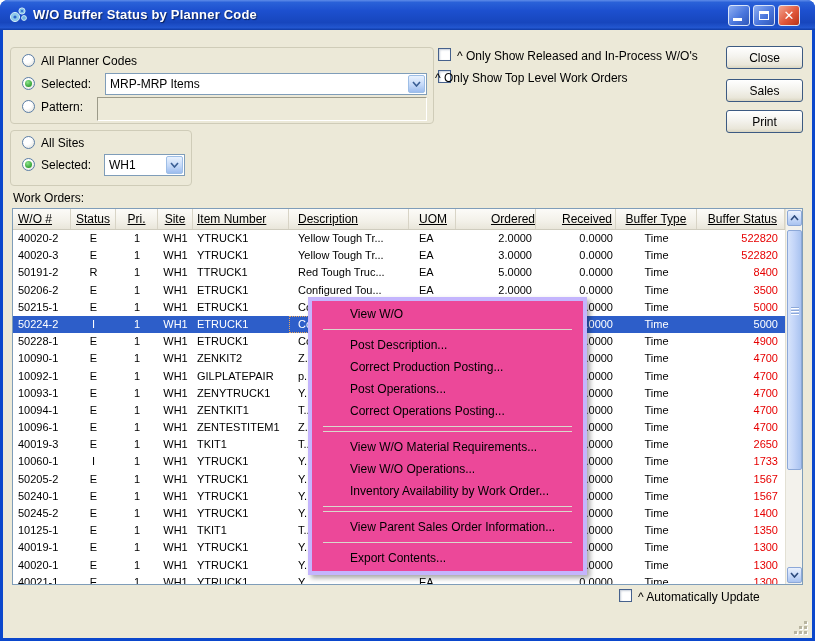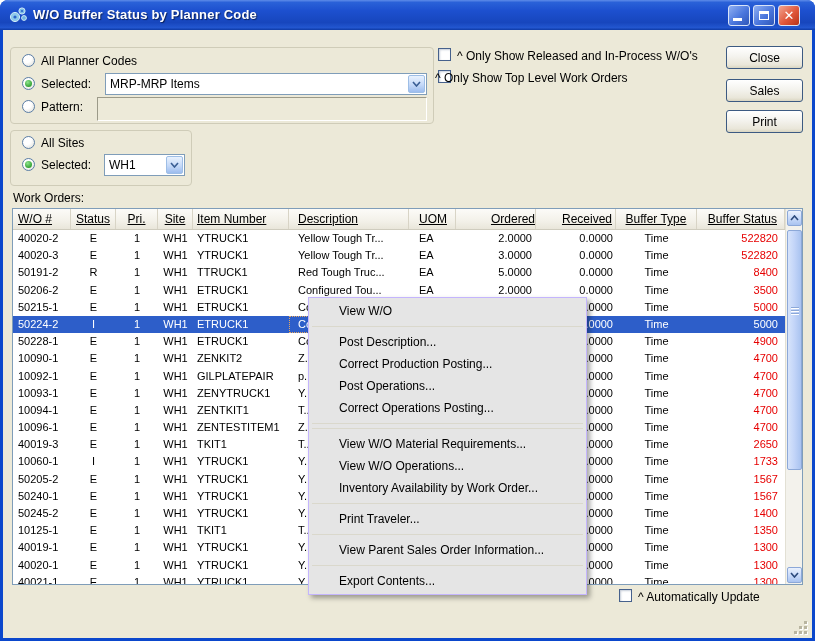--- a/index.html
+++ b/index.html
@@ -58,22 +58,22 @@
   
   .vscroll{position:absolute;right:0;top:0;bottom:0;width:17px;background:#F3F2EC;border-left:1px solid #E2E0D4;box-sizing:border-box;}
   .sbtn{position:absolute;left:1px;width:15px;height:16px;border:1px solid #8CA8D8;border-radius:2px;box-sizing:border-box;
     background:linear-gradient(180deg,#EAF1FD 0%,#CBDCFA 50%,#A9C3F0 100%);display:flex;align-items:center;justify-content:center;}
   .sthumb{position:absolute;left:1px;top:21px;width:15px;height:240px;border:1px solid #8CA8D8;border-radius:2px;box-sizing:border-box;
     background:linear-gradient(90deg,#D7E4FB 0%,#C2D4F8 50%,#A9C3F0 100%);}
   .ridges{position:absolute;left:3px;top:76px;width:8px;height:8px;
     background:repeating-linear-gradient(180deg,#8CA8D8 0 1px,#fff 1px 2px,transparent 2px 3px);}
 
   
-  .menu{left:308px;top:297px;width:279px;background:#e5e5e5;border:1px solid #c4b5fd;box-sizing:border-box;
-    box-shadow:3px 3px 5px rgba(0,0,0,.35);padding:2px 2px;z-index:20;}
+  .menu{left:308px;top:297px;width:279px;background:#ec4899;border:4px solid #c4b5fd;box-sizing:border-box;
+    box-shadow:3px 3px 5px rgba(0,0,0,.35);padding:2px 10px;z-index:20;}
   .mi{height:22px;line-height:22px;padding-left:28px;font-size:12px;color:#000;white-space:nowrap;}
   .msep{height:1px;background:#dad8cc;margin:4px 1px;}
 
   .grip{position:absolute;right:6px;bottom:5px;width:15px;height:15px;}
   .grip i{position:absolute;width:3px;height:3px;background:#b9b5a0;box-shadow:1px 1px 0 #fff;}
 </style>
 </head>
 <body>
 
 <div class="frame">
@@ -477,20 +477,19 @@
       <div class="mi">Post Description...</div>
       <div class="mi">Correct Production Posting...</div>
       <div class="mi">Post Operations...</div>
       <div class="mi">Correct Operations Posting...</div>
       <div class="msep"></div>
       <div class="msep"></div>
       <div class="mi">View W/O Material Requirements...</div>
       <div class="mi">View W/O Operations...</div>
       <div class="mi">Inventory Availability by Work Order...</div>
       <div class="msep"></div>
-      <div class="mi">Print Traveler...</div>
       <div class="msep"></div>
       <div class="mi">View Parent Sales Order Information...</div>
       <div class="msep"></div>
       <div class="mi">Export Contents...</div>
     </div>
 
 </div>
 
 </body></html>

